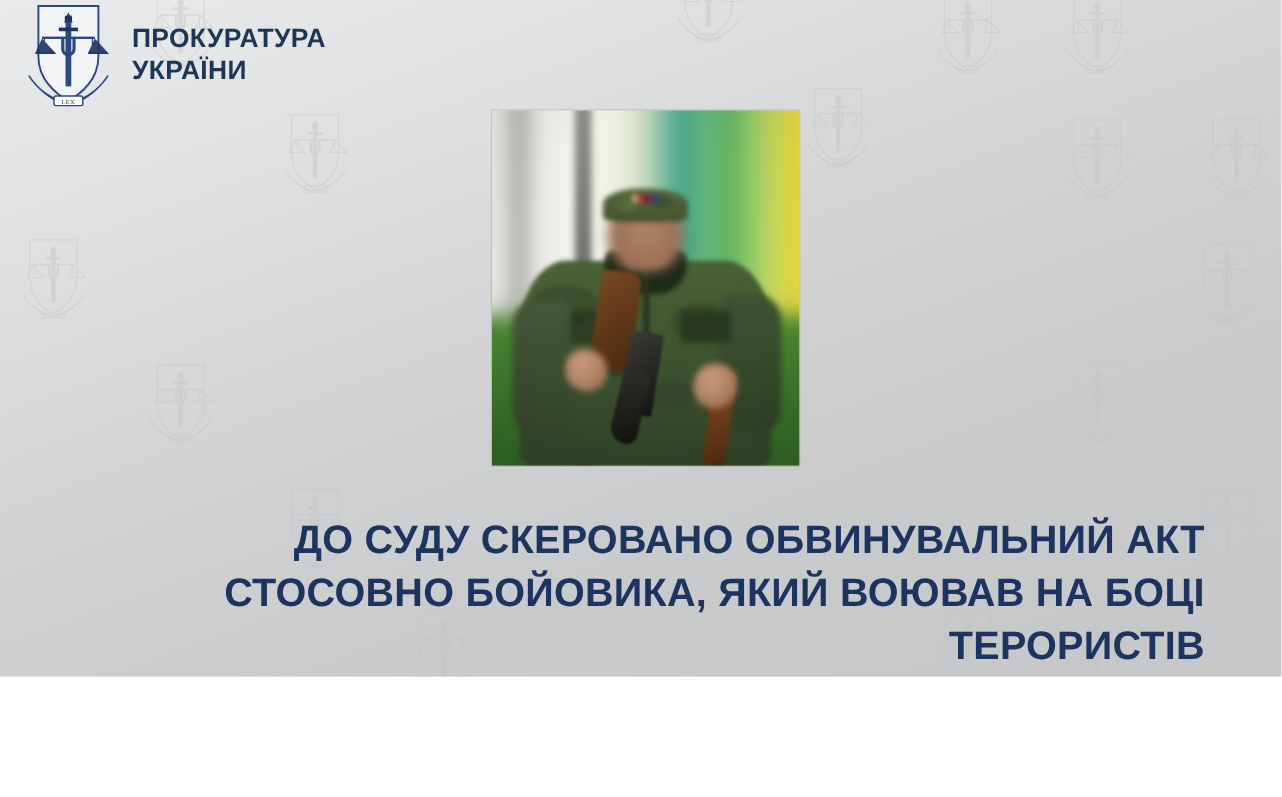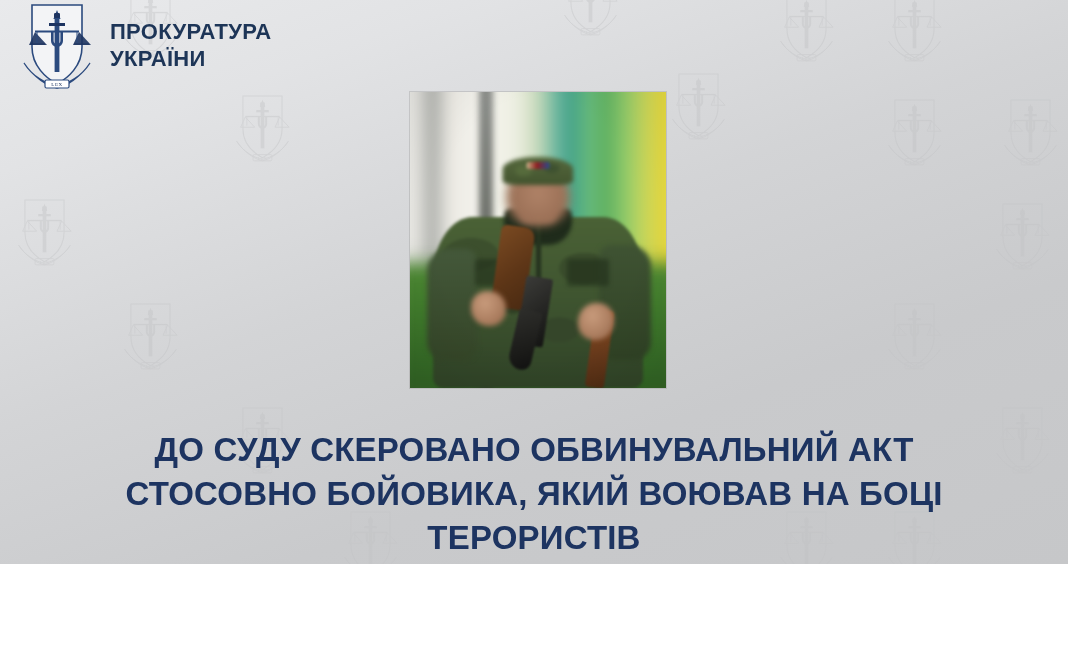--- a/index.html
+++ b/index.html
@@ -315,21 +315,21 @@
     background: radial-gradient(ellipse at 50% 45%, rgba(0,0,0,0) 55%, rgba(0,0,0,0.07) 100%);
   }
 
   
   .headline {
     position: absolute;
     left: 0;
     right: 0;
     top: 428px;
     z-index: 6;
-    text-align: center;
+    text-align: right;
     color: #1d3461;
     font-size: 33px;
     font-weight: bold;
     line-height: 1.33;
     letter-spacing: 0.2px;
     padding: 0 64px;
     box-sizing: border-box;
     text-transform: uppercase;
   }
 </style>

